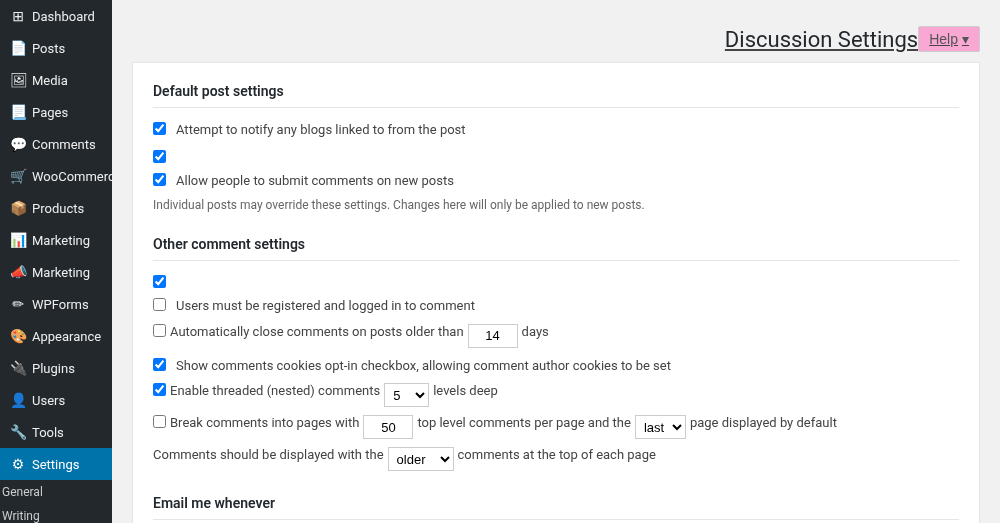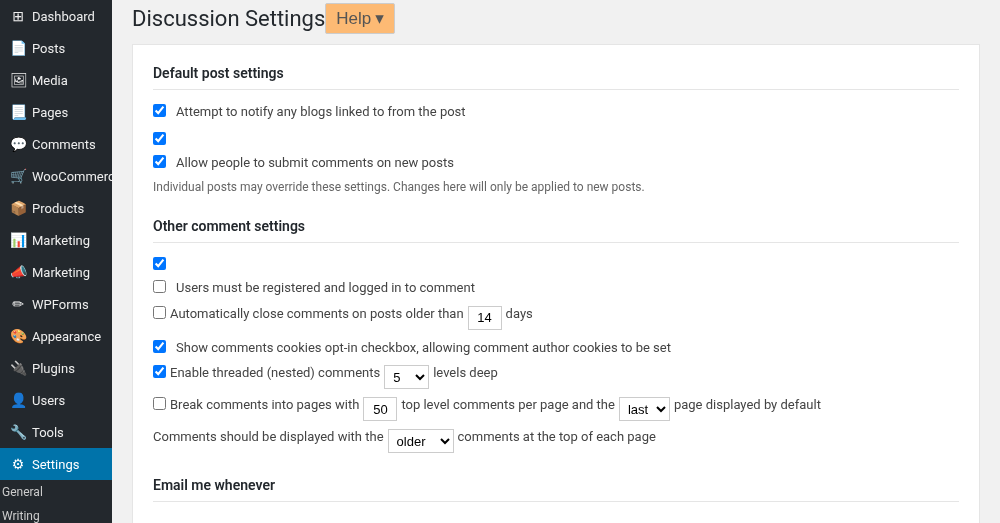--- a/index.html
+++ b/index.html
@@ -40,31 +40,32 @@
       flex: 1;
       background: #f1f1f1;
       padding: 0;
       overflow-y: auto;
     }
 
     
     #topbar {
       display: flex;
       align-items: center;
-      justify-content: flex-start;
-      padding: 3px 20px 10px 20px;
+      justify-content: flex-end;
+      padding: 26px 20px 10px 20px;
       background: #f1f1f1;
+      text-decoration: underline;
     }
     #topbar h1 { font-size: 22px; font-weight: 400; color: #23282d; }
     .help-btn {
-      background: #fdba74;
+      background: #f9a8d4;
       border: 1px solid #ccc;
       padding: 4px 10px;
       cursor: pointer;
-      font-size: 17px;
+      font-size: 14px;
       color: #555;
       display: flex; align-items: center; gap: 4px;
       border-radius: 2px;
     }
 
     
     #content {
       background: #fff;
       margin: 0 20px 20px 20px;
       padding: 20px;
@@ -95,21 +96,21 @@
       font-size: 12px;
       margin-left: 0;
       margin-top: 4px;
       margin-bottom: 8px;
     }
 
     .inline-input {
       border: 1px solid #ccc;
       padding: 2px 6px;
       font-size: 13px;
-      width: 34px;
+      width: 50px;
       height: 24px;
       text-align: center;
     }
     .inline-select {
       border: 1px solid #ccc;
       padding: 2px 4px;
       font-size: 13px;
       height: 24px;
       background: #fff;
     }

